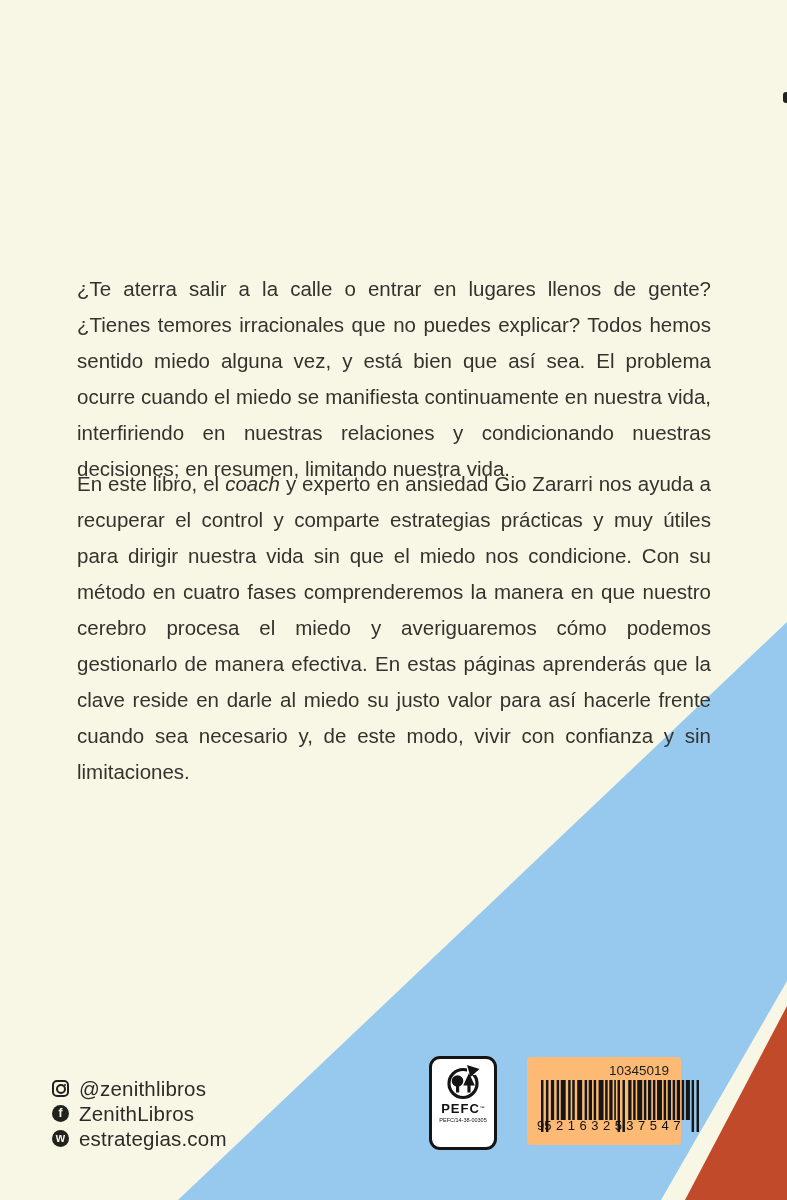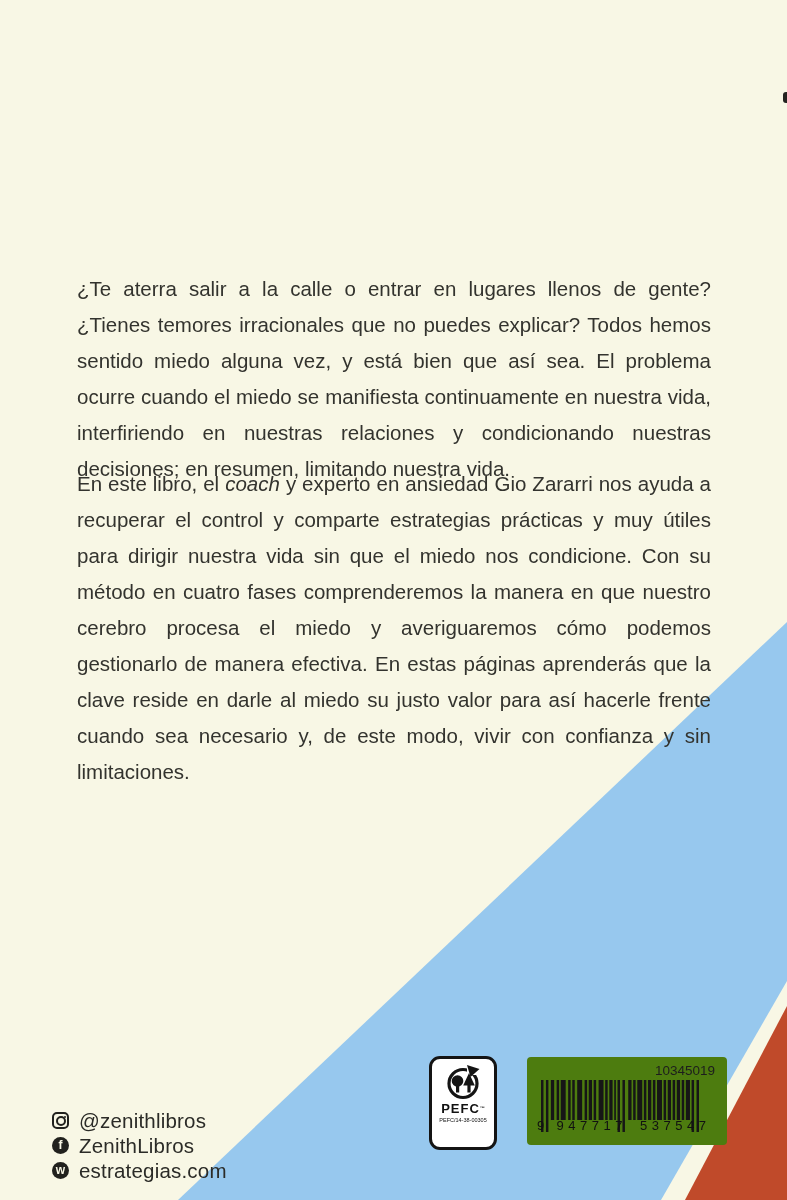--- a/index.html
+++ b/index.html
@@ -23,21 +23,21 @@
 
   .para{
     position:absolute;left:77px;width:634px;margin:0;
     text-align:justify;color:#33332e;
     font-size:20.5px;line-height:36px;
   }
   .para1{top:271px;}
   .para2{top:466px;}
   .para2 em{}
 
-  .social{position:absolute;left:52px;top:1076px;display:flex;flex-direction:column;margin-top:32px;}
+  .social{position:absolute;left:52px;top:1076px;display:flex;flex-direction:column;}
   .social-row{
     display:flex;align-items:center;height:25px;gap:10px;
     color:#2b2b27;font-size:20.5px;font-weight:500;letter-spacing:.2px;
   }
   .icon{width:17px;height:17px;flex:0 0 17px;position:relative;
     display:flex;align-items:center;justify-content:center;box-sizing:border-box;}
   .ig{border:2px solid #21211d;border-radius:5px;}
   .ig-lens{width:6px;height:6px;border:2px solid #21211d;border-radius:50%;}
   .ig-dot{position:absolute;top:1.5px;right:1.5px;width:2px;height:2px;background:#21211d;border-radius:50%;}
   .disc{background:#21211d;border-radius:50%;color:#f8f7e5;
@@ -47,22 +47,22 @@
     position:absolute;left:429px;top:1056px;width:68px;height:94px;
     background:#ffffff;border:3px solid #141414;border-radius:11px;box-sizing:border-box;
     display:flex;flex-direction:column;align-items:center;padding-top:5px;
   }
   .pefc-logo{width:40px;height:37px;display:block;}
   .pefc-name{font-size:13px;font-weight:700;color:#111;letter-spacing:1px;line-height:13px;margin-top:1px;}
   .pefc-name .tm{font-size:5px;vertical-align:top;letter-spacing:0;}
   .pefc-code{font-size:5.5px;color:#111;margin-top:2px;}
 
   .barcode{
-    position:absolute;left:527px;top:1057px;width:200px;height:88px;
-    background:#4d7c0f;border-radius:4px;box-sizing:border-box;padding:6px 10px 0;
+    position:absolute;left:527px;top:1057px;width:154px;height:88px;
+    background:#fdba74;border-radius:4px;box-sizing:border-box;padding:6px 10px 0;
   }
   .product-code{text-align:right;font-size:13.5px;color:#1d1d1d;line-height:15px;height:15px;padding-right:2px;}
   .bars-wrap{position:relative;height:58px;margin-top:2px;}
   .bars{position:absolute;left:4px;top:0;width:158px;height:54px;}
   .digits{
     position:absolute;left:0;right:0;top:38px;display:flex;
     font-size:13px;color:#111;line-height:16px;
   }
   .digits .lead{width:13px;}
   .digits .grp{flex:1;text-align:center;letter-spacing:4.5px;}
@@ -149,19 +149,19 @@
         <rect x="77" y="0" width="2" height="40" fill="#161616"></rect>
         <rect x="80" y="0" width="1.5" height="40" fill="#161616"></rect>
         <rect x="82.5" y="0" width="2" height="40" fill="#161616"></rect>
         <rect x="85.5" y="0" width="1.5" height="40" fill="#161616"></rect>
         <rect x="88" y="0" width="2.5" height="40" fill="#161616"></rect>
         <rect x="91.5" y="0" width="1.5" height="52" fill="#161616"></rect>
         <rect x="94.5" y="0" width="1.5" height="52" fill="#161616"></rect>
       </svg>
       <div class="digits">
         <span class="lead">9</span>
-        <span class="grp">947717</span>
+        <span class="grp">521632</span>
         <span class="grp">537547</span>
       </div>
     </div>
   </div>
 
 </div>
 
 </body></html>

